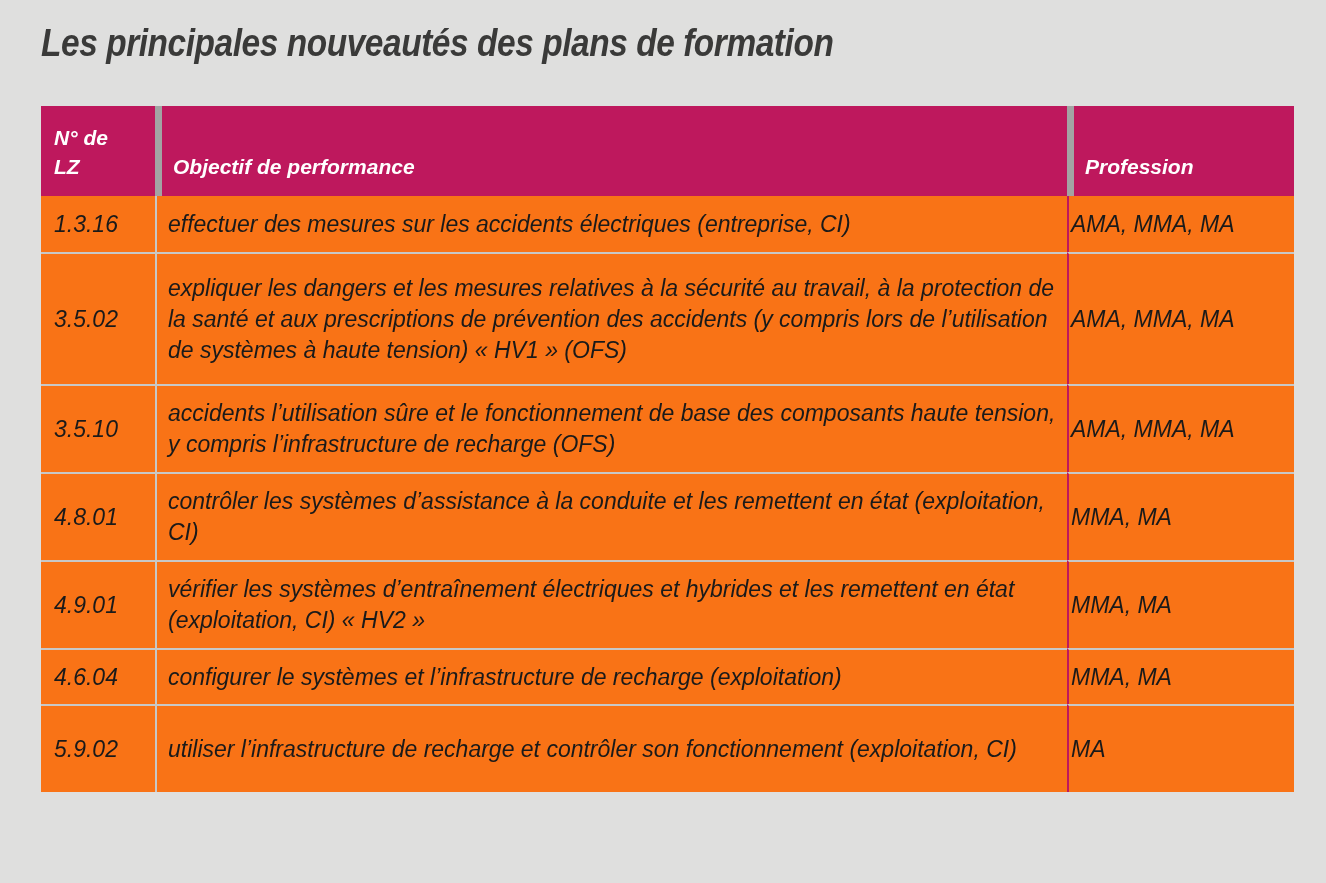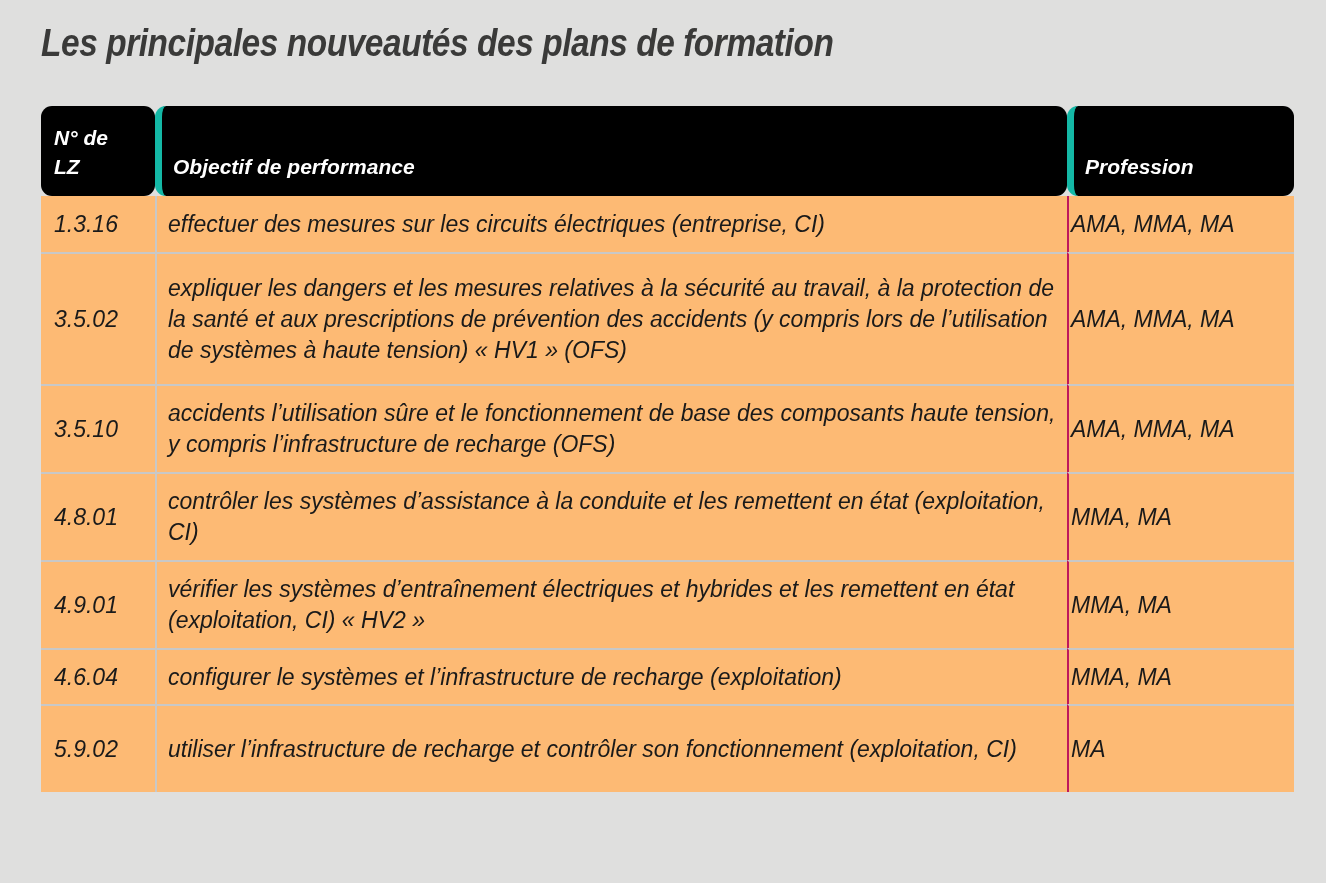--- a/index.html
+++ b/index.html
@@ -22,31 +22,30 @@
   table.lz-table{
     margin:38px 0 0 41px;
     width:1253px;
     border-collapse:separate;border-spacing:0;
     table-layout:fixed;
   }
   col.c1{width:114px;}
   col.c2{width:912px;}
   col.c3{width:227px;}
   th{
-    background:#000000;color:#ffffff;
+    background:#be185d;color:#ffffff;
     font-size:21px;font-weight:700;line-height:29px;
     text-align:left;vertical-align:bottom;
     height:90px;box-sizing:border-box;
     padding:0 0 15px 16px;
-    border-radius:11px;
   }
   th.c1{padding-left:13px;white-space:pre-line;}
-  th.c2,th.c3{border-left:7px solid #14b8a6;padding-left:11px;}
+  th.c2,th.c3{border-left:7px solid #a3a3a3;padding-left:11px;}
   td{
-    background:#fdba74;color:#1a1a1a;
+    background:#f97316;color:#1a1a1a;
     font-size:23px;line-height:31px;
     vertical-align:middle;
     box-sizing:border-box;
     padding:0;
   }
   td.c1{padding-left:13px;}
   td.c2{padding-left:11px;padding-right:10px;border-left:2px solid #c8c8c7;}
   td.c3{padding-left:2px;border-left:2px solid #be185d;}
   tbody tr + tr td{border-top:2px solid #c8c8c7;}
   tr.lines-1 td{height:56px;}
@@ -76,21 +75,21 @@
       <tr>
         <th class="c1">N° de
 LZ</th>
         <th class="c2">Objectif de performance</th>
         <th class="c3">Profession</th>
       </tr>
     </thead>
     <tbody>
       <tr class="lines-1">
         <td class="c1">1.3.16</td>
-        <td class="c2">effectuer des mesures sur les circuits électriques (entreprise, CI)</td>
+        <td class="c2">effectuer des mesures sur les accidents électriques (entreprise, CI)</td>
         <td class="c3">AMA, MMA, MA</td>
       </tr>
       <tr class="lines-3">
         <td class="c1">3.5.02</td>
         <td class="c2">expliquer les dangers et les mesures relatives à la sécurité au travail, à la protection de la santé et aux prescriptions de prévention des accidents (y compris lors de l’utilisation de systèmes à haute tension) « HV1 » (OFS)</td>
         <td class="c3">AMA, MMA, MA</td>
       </tr>
       <tr class="lines-2">
         <td class="c1">3.5.10</td>
         <td class="c2">accidents l’utilisation sûre et le fonctionnement de base des composants haute tension, y compris l’infrastructure de recharge (OFS)</td>

